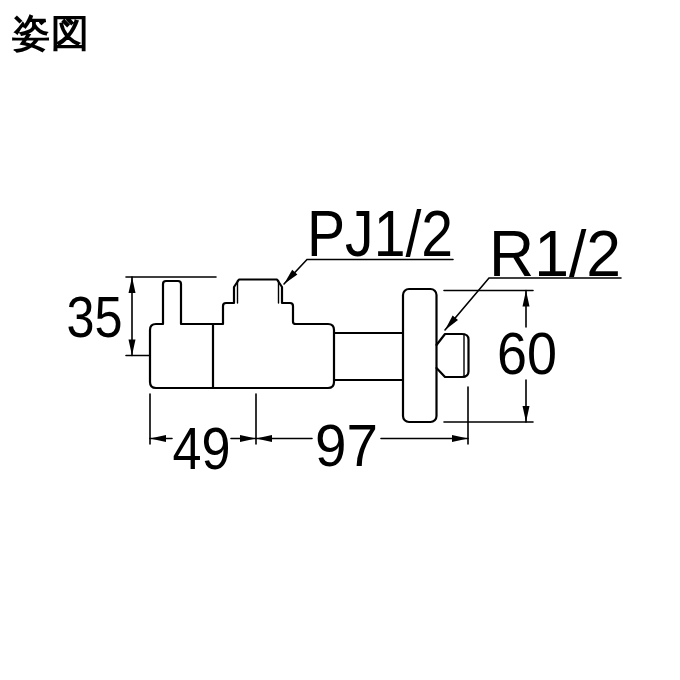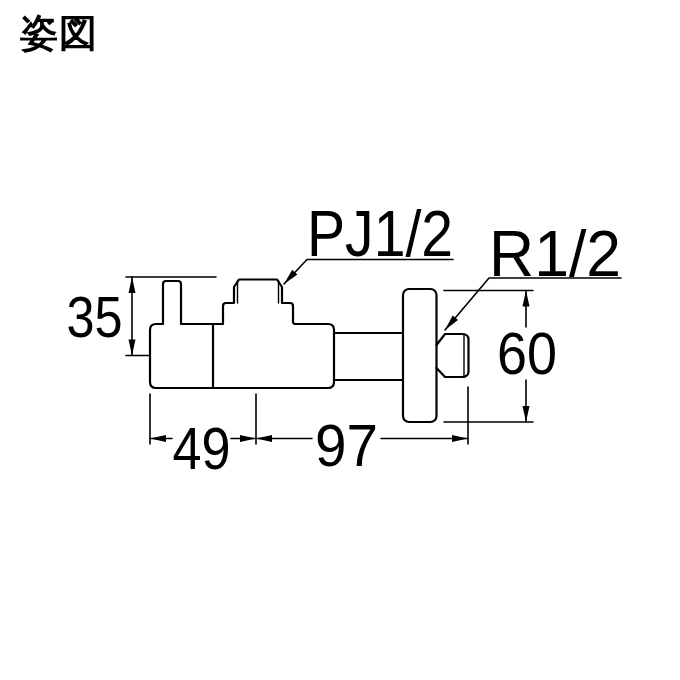--- a/index.html
+++ b/index.html
@@ -5,21 +5,21 @@
   :root { --line:#000; --bg:#fff; }
   html,body { margin:0; padding:0; }
   body {
     width:680px; height:680px;
     background:var(--bg);
     font-family:"Liberation Sans", sans-serif;
     overflow:hidden;
   }
   .canvas { position:relative; width:680px; height:680px; background:var(--bg); }
   .doc-title {
-    position:absolute; left:20px; top:8px;
+    position:absolute; left:12px; top:8px;
     font-size:38px; font-weight:700; color:var(--line);
     letter-spacing:1px;
     font-family:"Liberation Sans", sans-serif;
   }
   svg { position:absolute; left:0; top:0; }
   .ol   { stroke:var(--line); fill:none; stroke-width:2.2; stroke-linejoin:round; stroke-linecap:round; }
   .thin { stroke:var(--line); fill:none; stroke-width:1.4; stroke-linecap:round; }
   .dim  { stroke:var(--line); fill:none; stroke-width:1.6; stroke-linecap:round; }
   .ah   { fill:var(--line); stroke:none; }
   .dtxt {

